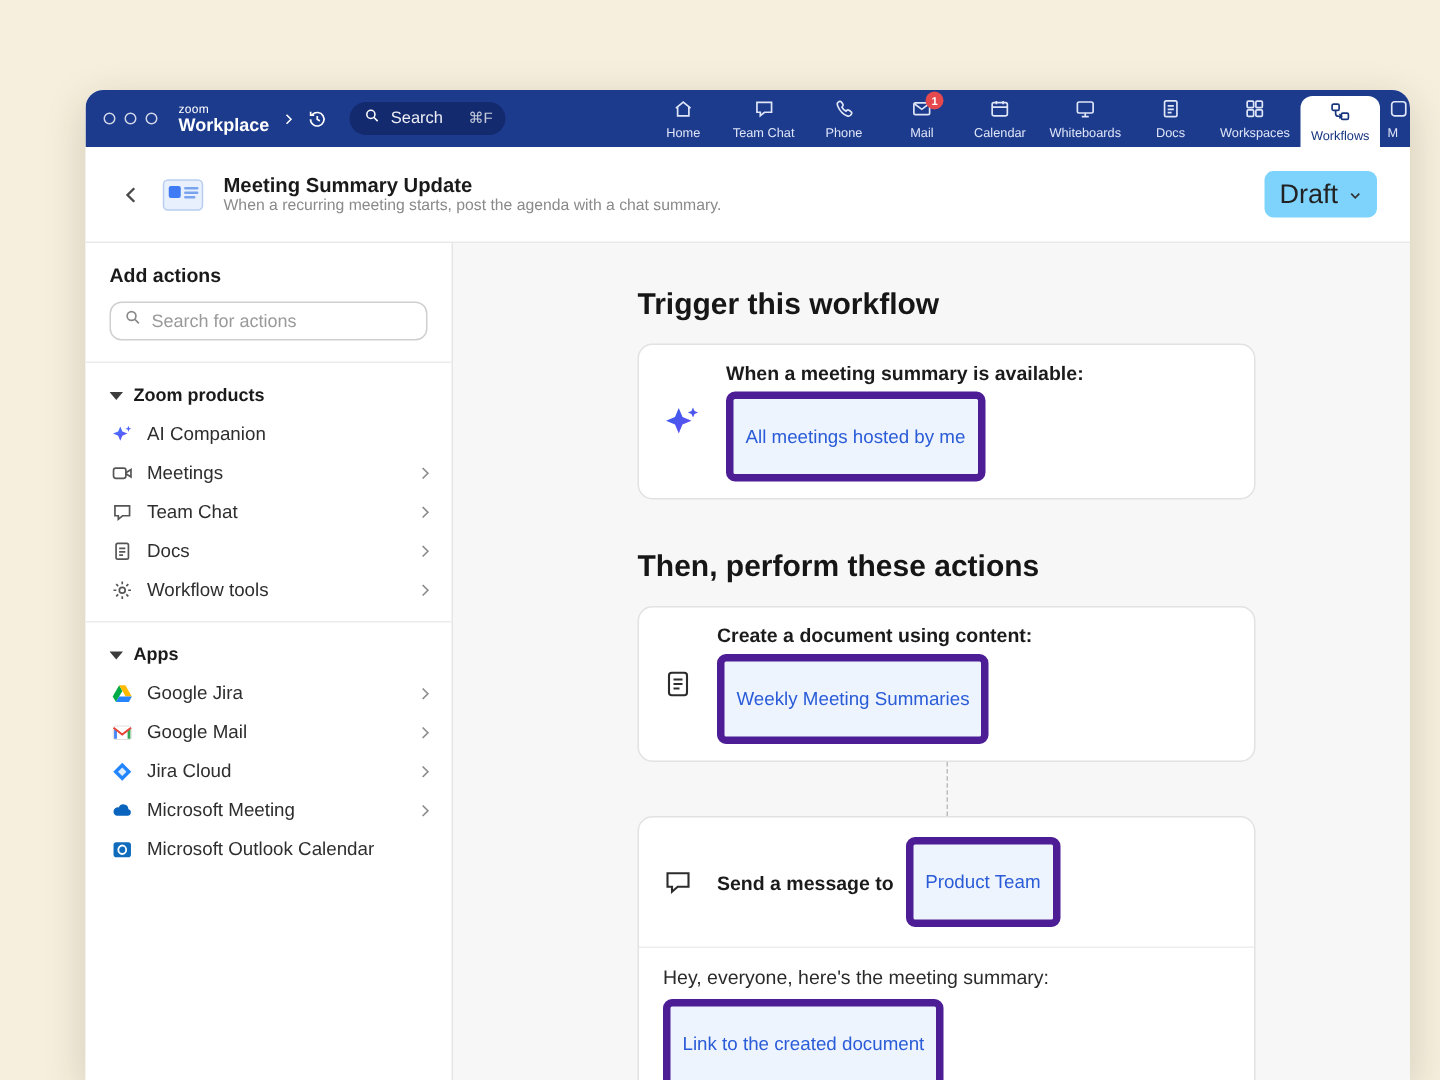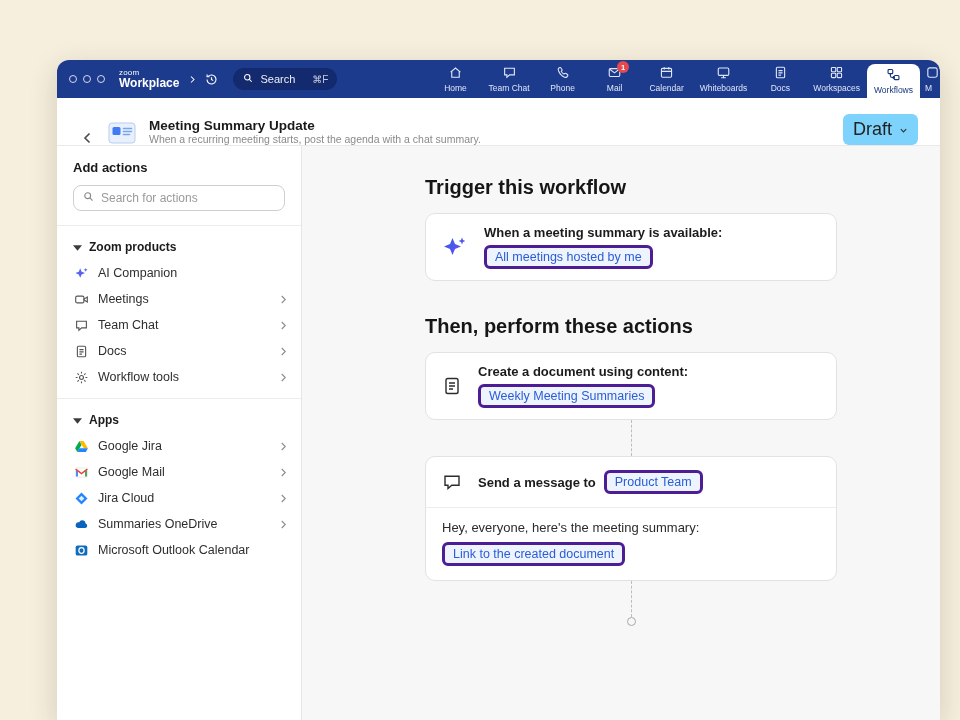--- a/index.html
+++ b/index.html
@@ -27,21 +27,21 @@
   .nav-item{height:38px;min-width:52px;padding:0 7px;display:flex;flex-direction:column;align-items:center;
     justify-content:center;gap:3px;font-size:8.5px;color:#dfe6f8;cursor:pointer;white-space:nowrap}
   .nav-item svg{width:15px;height:15px;display:block}
   .nic{position:relative;display:block}
   .nav-item.active{height:34px;background:#fff;color:#17357f;border-radius:8px 8px 0 0}
   .nav-item.clipped{min-width:0;width:20px;overflow:hidden;align-items:flex-start;padding:0 0 0 5px}
   .badge{position:absolute;top:-4px;left:10px;background:#e5484d;color:#fff;font-size:7.5px;min-width:12px;height:12px;
     border-radius:7px;display:flex;align-items:center;justify-content:center;padding:0 2px;font-weight:bold}
 
   
-  .wf-header{height:48px;background:#fff;border-bottom:1px solid #e9e9e9;display:flex;align-items:flex-end;
+  .wf-header{height:64px;background:#fff;border-bottom:1px solid #e9e9e9;display:flex;align-items:center;
     padding:0 22px 0 24px;gap:13px;flex-shrink:0}
   .back-btn{cursor:pointer;display:flex;align-items:center}
   .wf-icon{width:28px;height:24px;display:flex}
   .wf-titles .t{font-size:13.5px;font-weight:bold;color:#1a1a1a}
   .wf-titles .s{font-size:10.5px;color:#8a8a8a;margin-top:0}
   .draft-btn{margin-left:auto;display:flex;align-items:center;gap:7px;background:#7dd3fc;border-radius:6px;
     padding:5px 10px;font-size:18px;color:#222;cursor:pointer}
 
   
   .content{flex:1;display:flex;min-height:0}
@@ -65,22 +65,22 @@
   
   .canvas{flex:1;background:#f7f7f8;overflow:hidden;padding:30px 0 0 123px}
   .flow{width:412px}
   .flow-h{font-size:20px;font-weight:bold;color:#161616;margin-bottom:14px}
   .flow-h.second{margin-top:34px}
   .card{background:#fff;border:1px solid #e2e2e2;border-radius:10px}
   .card-row{display:flex;align-items:center;gap:16px;padding:11px 16px}
   .card-col{display:flex;flex-direction:column;gap:5px}
   .txt{font-size:13px;color:#1b1b1b;font-weight:bold}
   .txt-reg{font-size:13px;color:#2b2b2b}
-  .pill{display:inline-block;background:#eef4fe;border:3px solid #4c1d95;border-radius:6px;color:#2a5cd7;
-    font-size:12.5px;padding:2px 8px;cursor:pointer;width:fit-content}
+  .pill{display:inline-block;background:#eef4fe;border:5px solid #4c1d95;border-radius:6px;color:#2a5cd7;
+    font-size:12.5px;padding:18px 8px;cursor:pointer;width:fit-content}
   .inline-row{display:flex;align-items:center;gap:8px;padding:13px 16px}
   .card-div{height:1px;background:#ededed}
   .card-body{padding:12px 16px 14px;display:flex;flex-direction:column;gap:7px}
   .connector{width:0;height:36px;border-left:1px dashed #bdbdbd;margin:0 auto}
   .end-node{width:9px;height:9px;border:1.5px solid #a9a9a9;border-radius:50%;margin:0 auto;background:#f7f7f8}
   .cicon{color:#2c2c2c;display:flex;flex-shrink:0}
 </style>
 </head>
 <body>
 
@@ -392,21 +392,21 @@
                 <path d="m2 2 4 4-4 4"></path>
               </svg>
             </span>
         </div>
         <div class="sb-item">
           <span class="ic">
               <svg viewBox="0 0 16 16">
                 <path d="M4.2 11.6h7.6a2.4 2.4 0 0 0 .6-4.7A3.6 3.6 0 0 0 5.5 5.6a2.9 2.9 0 0 0-1.3 6z" fill="#0a64bd"></path>
               </svg>
             </span>
-          <span class="lb">Summaries OneDrive</span>
+          <span class="lb">Microsoft Meeting</span>
           <span class="chev">
               <svg width="7" height="11" viewBox="0 0 8 12" fill="none" stroke="#8d8d8d" stroke-width="1.3">
                 <path d="m2 2 4 4-4 4"></path>
               </svg>
             </span>
         </div>
         <div class="sb-item">
           <span class="ic">
               <svg viewBox="0 0 16 16">
                 <rect x="1.8" y="2.6" width="12.4" height="10.8" rx="2" fill="#0f6cbd"></rect>

